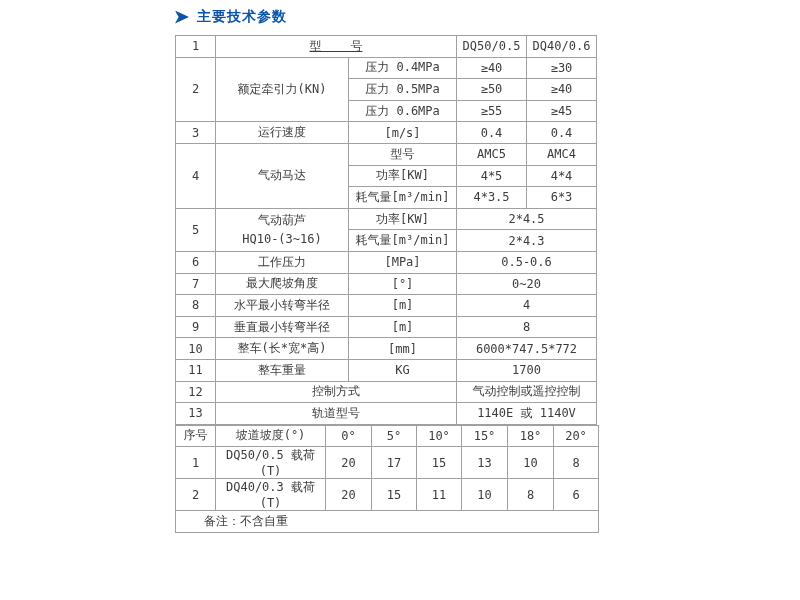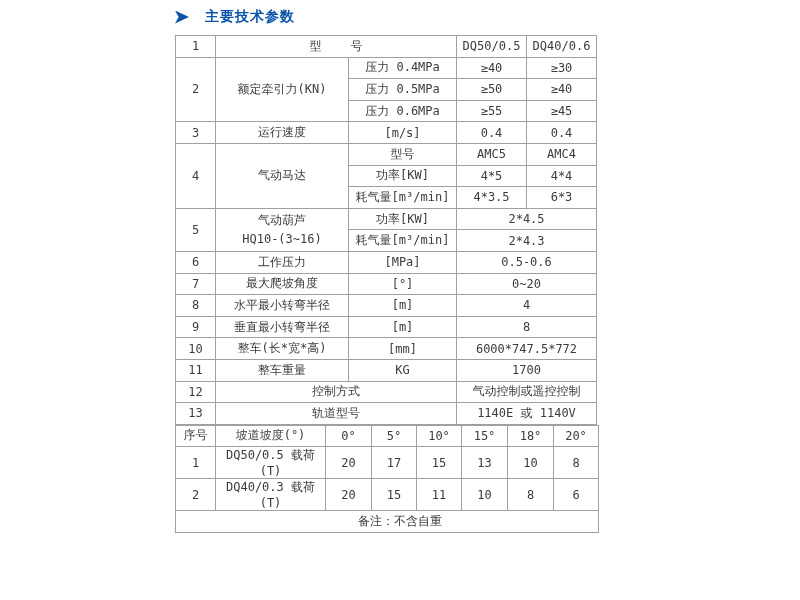--- a/index.html
+++ b/index.html
@@ -3,39 +3,39 @@
 <meta charset="utf-8">
 <style>
   html,body{margin:0;padding:0;}
   body{
     width:800px;height:600px;background:#ffffff;position:relative;
     font-family:"DejaVu Sans Mono","Liberation Mono",monospace;
     color:#3c3c3c;
   }
   .content{position:absolute;left:175px;top:8px;width:430px;}
   .section-title{
-    display:flex;align-items:center;gap:16px;
+    display:flex;align-items:center;gap:8px;
     font-family:"Liberation Sans","DejaVu Sans",sans-serif;
     font-weight:bold;font-size:14px;color:#0a55aa;letter-spacing:1px;
   }
   .arrow-icon{
     width:14px;height:13px;background:#0a55aa;flex:0 0 auto;
     clip-path:polygon(0 0,100% 50%,0 100%,26% 50%);
   }
   .section-title.second{margin-top:33px;}
   table{border-collapse:collapse;table-layout:fixed;}
   td{
     border:1px solid #a0a0a0;text-align:center;vertical-align:middle;
     font-size:12px;height:20.6px;padding:0 2px;overflow:hidden;
   }
   table.spec{width:421px;margin-top:9px;}
   table.slope{width:423px;}
-  .pre{white-space:pre;}
+  .pre{white-space:pre;text-decoration:underline;}
   .two-line div{line-height:1.55;}
-  .note-cell{text-align:center;padding-left:28px;}
+  .note-cell{text-align:left;padding-left:28px;}
 </style>
 </head>
 <body>
 
 <div class="content">
 
   <div class="section-title">
     <span class="arrow-icon"></span>
     <span>主要技术参数</span>
   </div>

